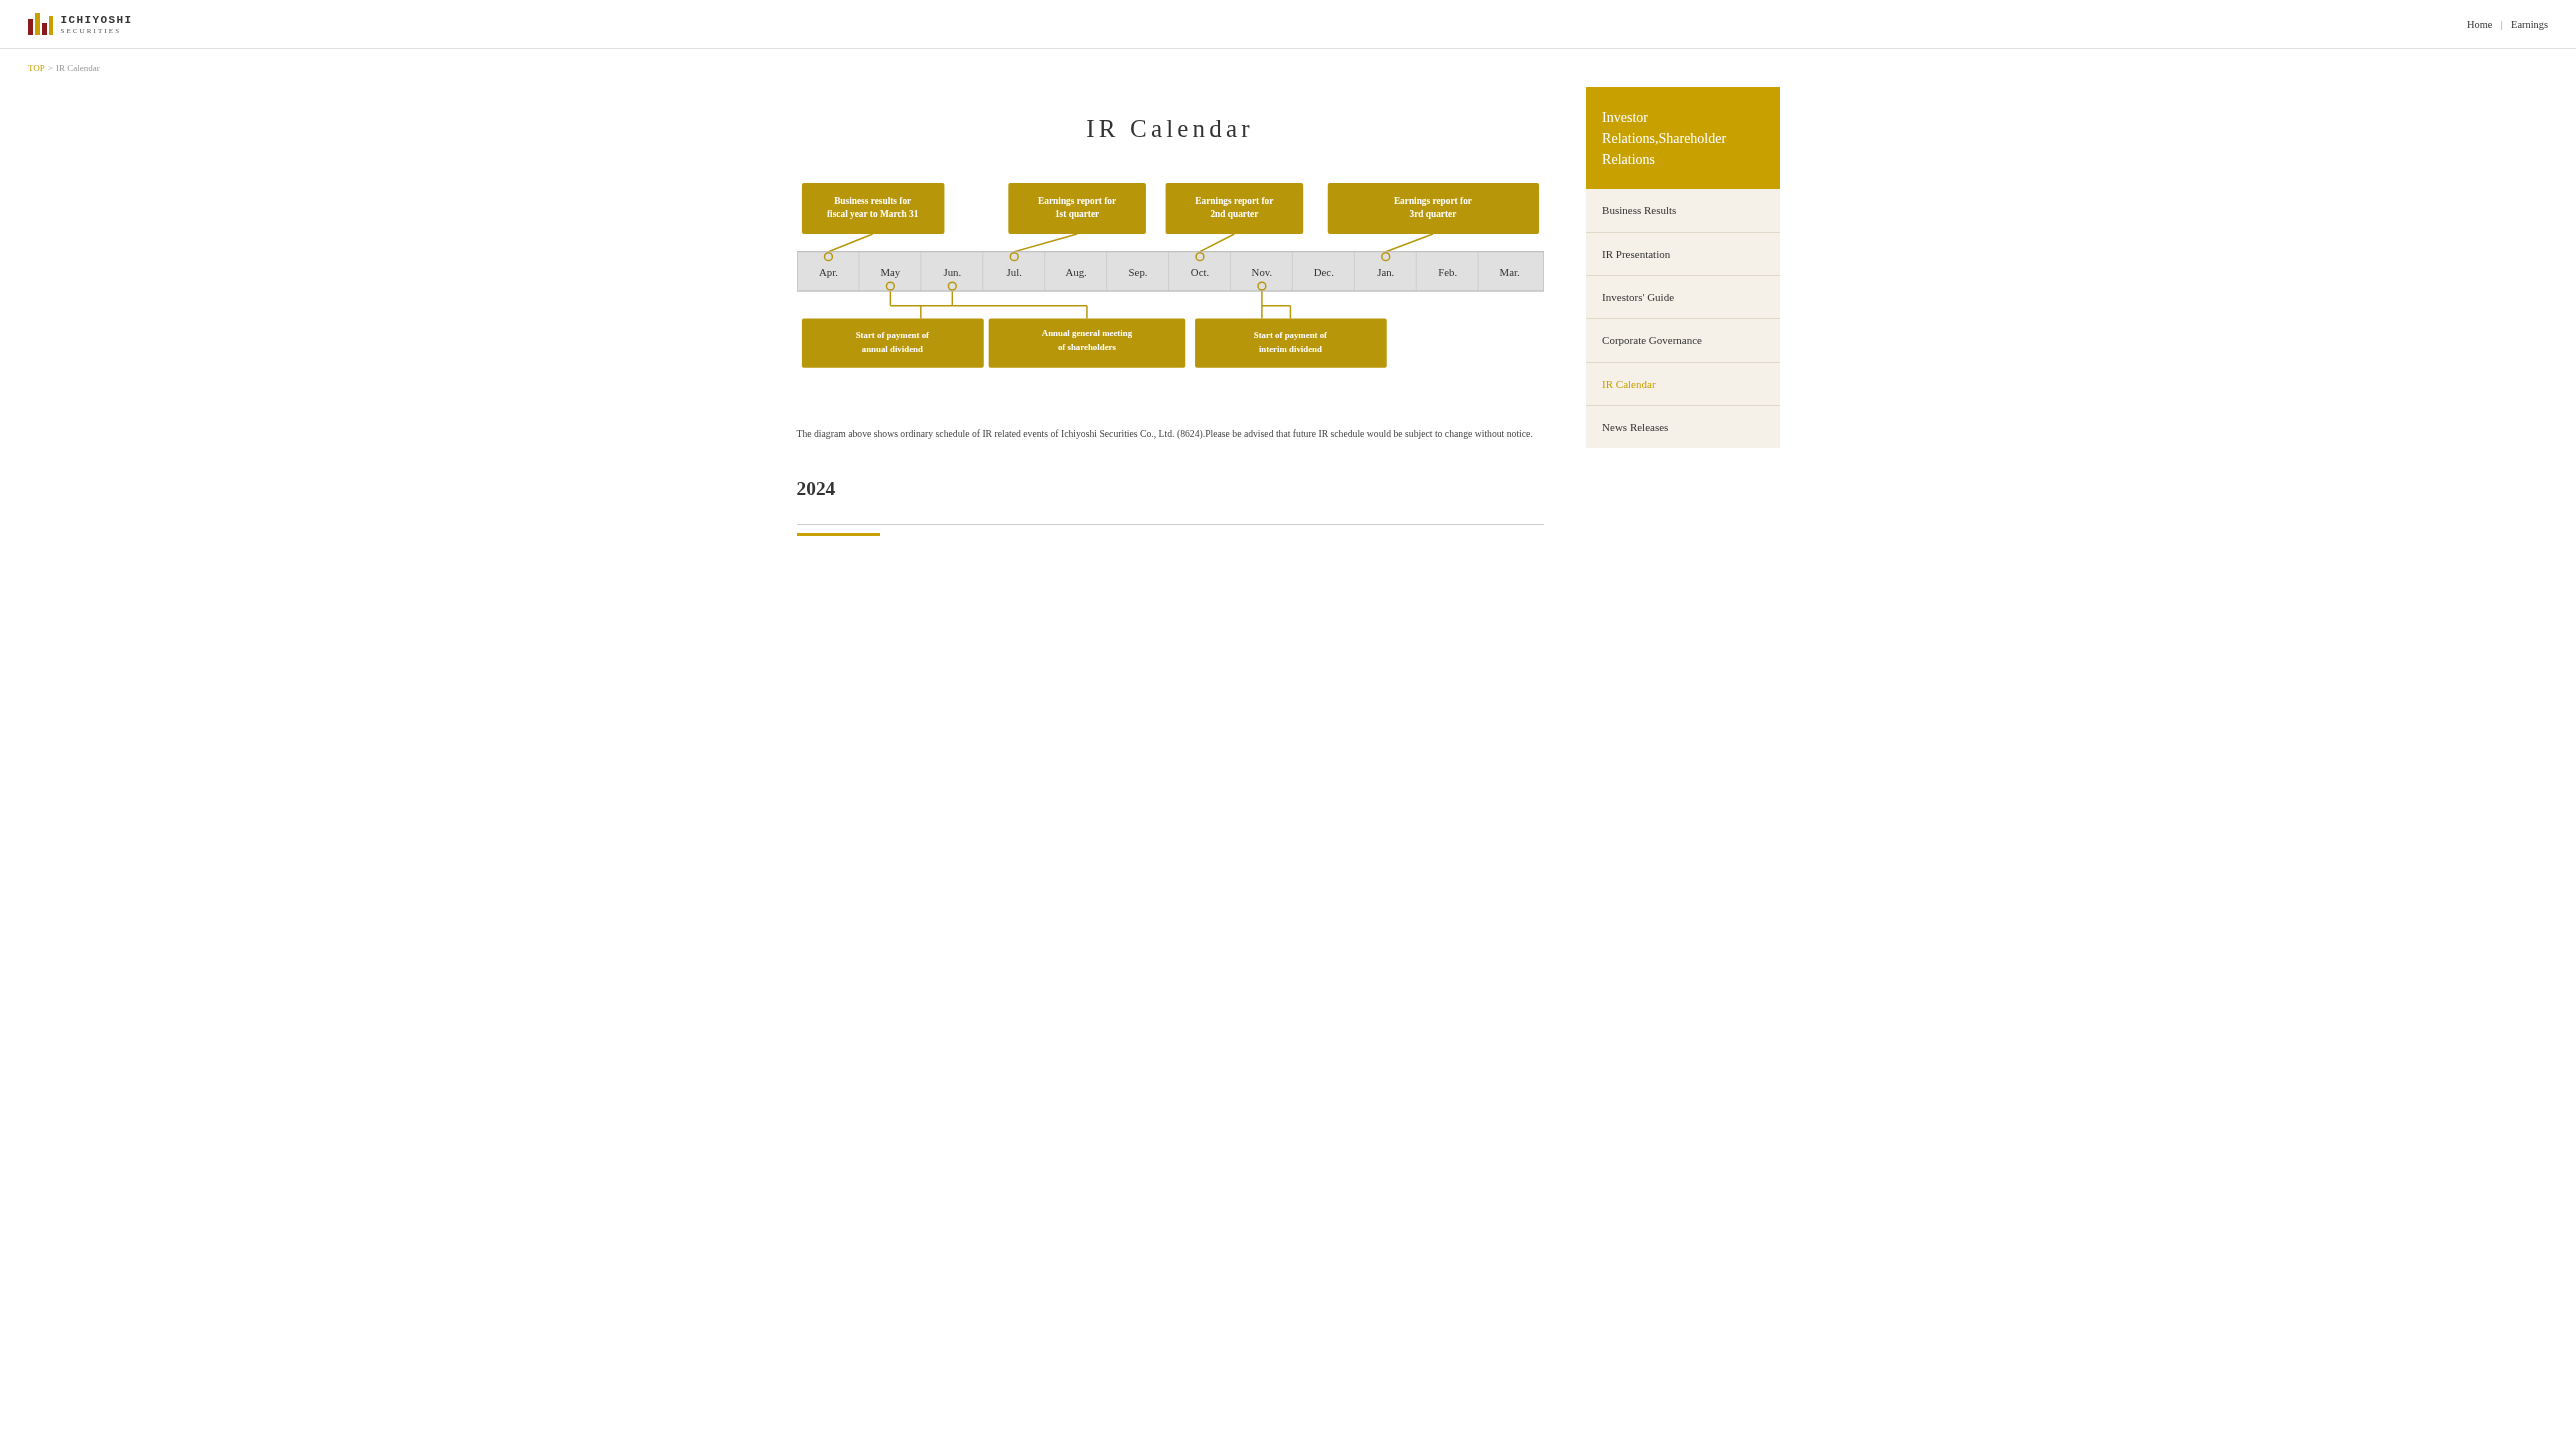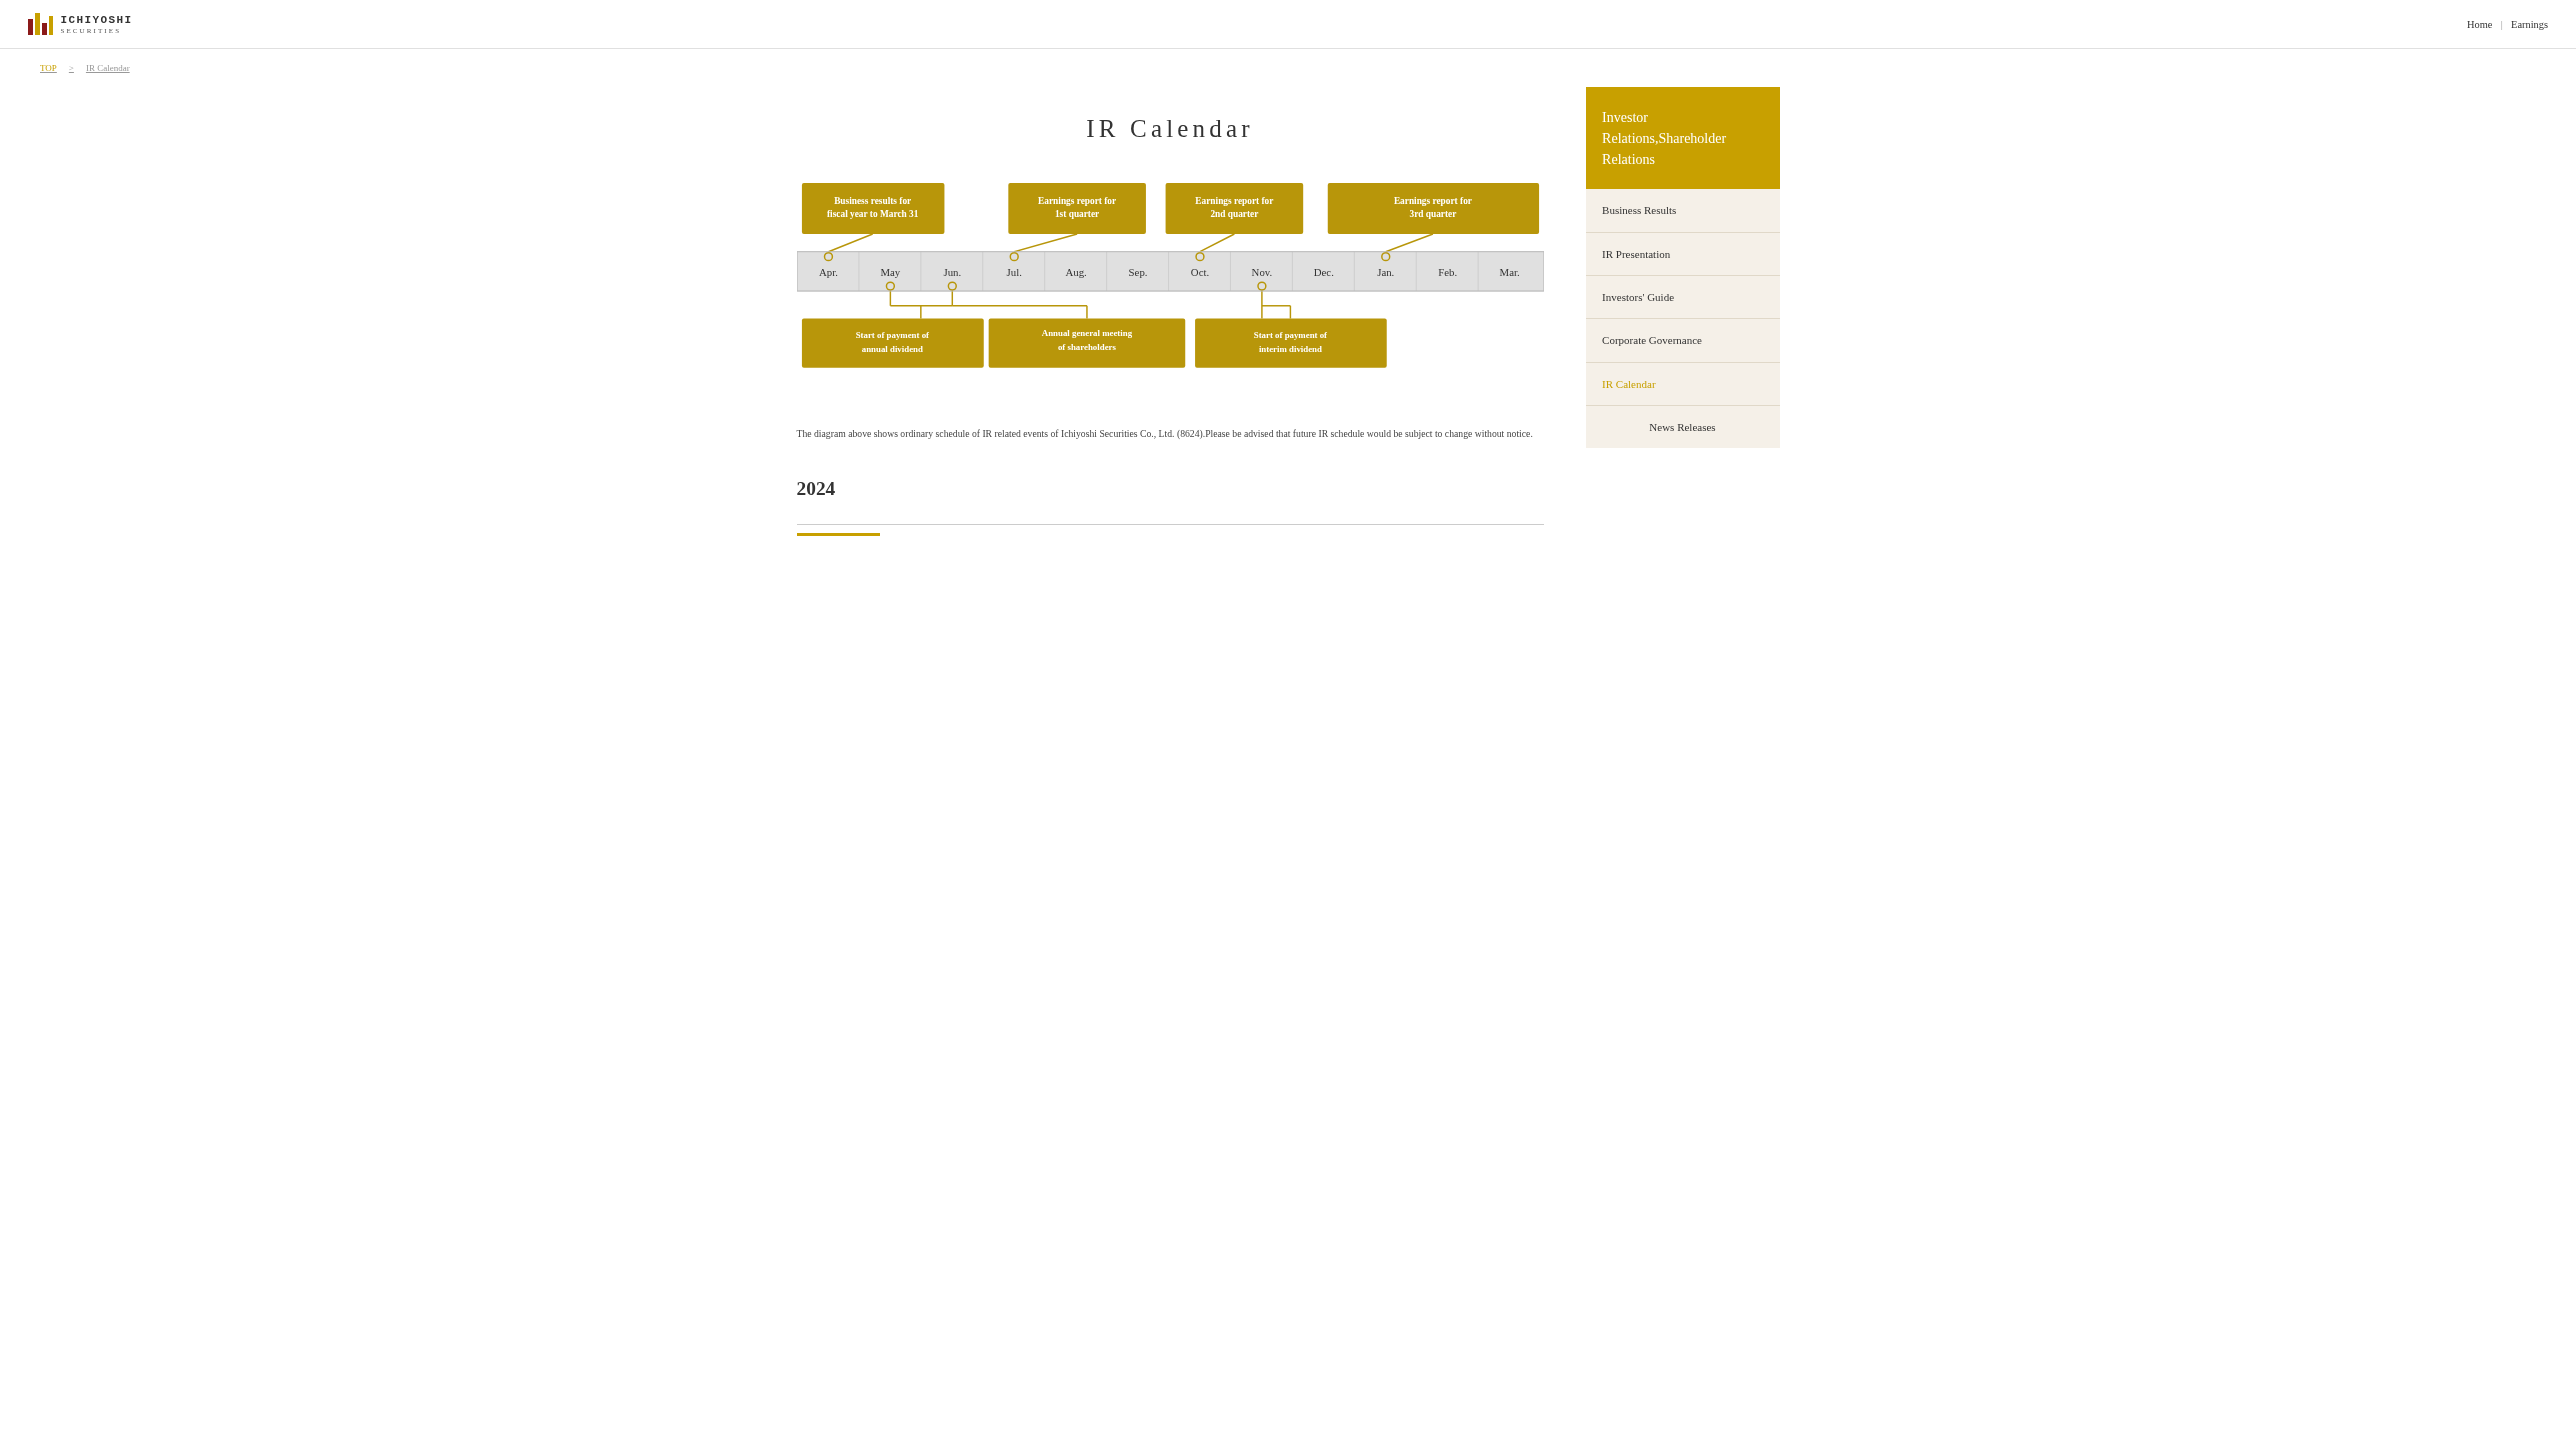--- a/index.html
+++ b/index.html
@@ -44,27 +44,26 @@
       display: flex;
       align-items: center;
       gap: 8.3px;
       font-size: 10.4px;
       color: #333;
     }
     .nav-divider { color: #999; }
 
     
     .breadcrumb {
-      padding: 14px 40px;
+      padding: 14px 28px;
       font-size: 9px;
       color: #999;
       display: flex;
       align-items: center;
-      gap: 12px;
-      text-decoration: underline;
+      gap: 3px;
     }
     .breadcrumb a { color: #c8a000; text-decoration: none; }
     .breadcrumb span { color: #999; }
 
     
     .main-layout {
       display: flex;
       gap: 0;
       padding: 0 28px 42px 28px;
       max-width: 1039px;
@@ -132,21 +131,21 @@
       background: #f5f0e8;
     }
     .sidebar-item {
       padding: 15.2px 16.6px;
       font-size: 11px;
       color: #333;
       border-bottom: 0.7px solid #e0d8c8;
       cursor: pointer;
     }
     .sidebar-item.active { color: #c8a000; }
-    .sidebar-item:last-child { border-bottom: none; text-align: center; }
+    .sidebar-item:last-child { border-bottom: none; }
 
     
     .ir-calendar-svg {
       width: 100%;
       display: block;
     }
   </style>
 </head>
 <body>
 

